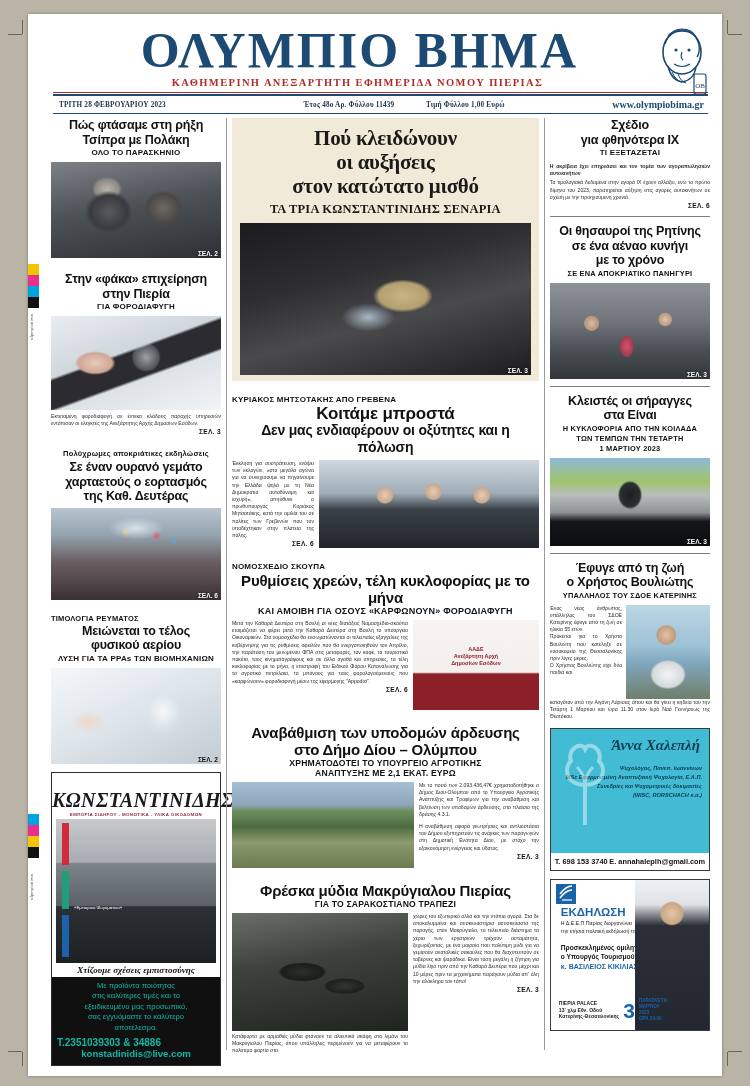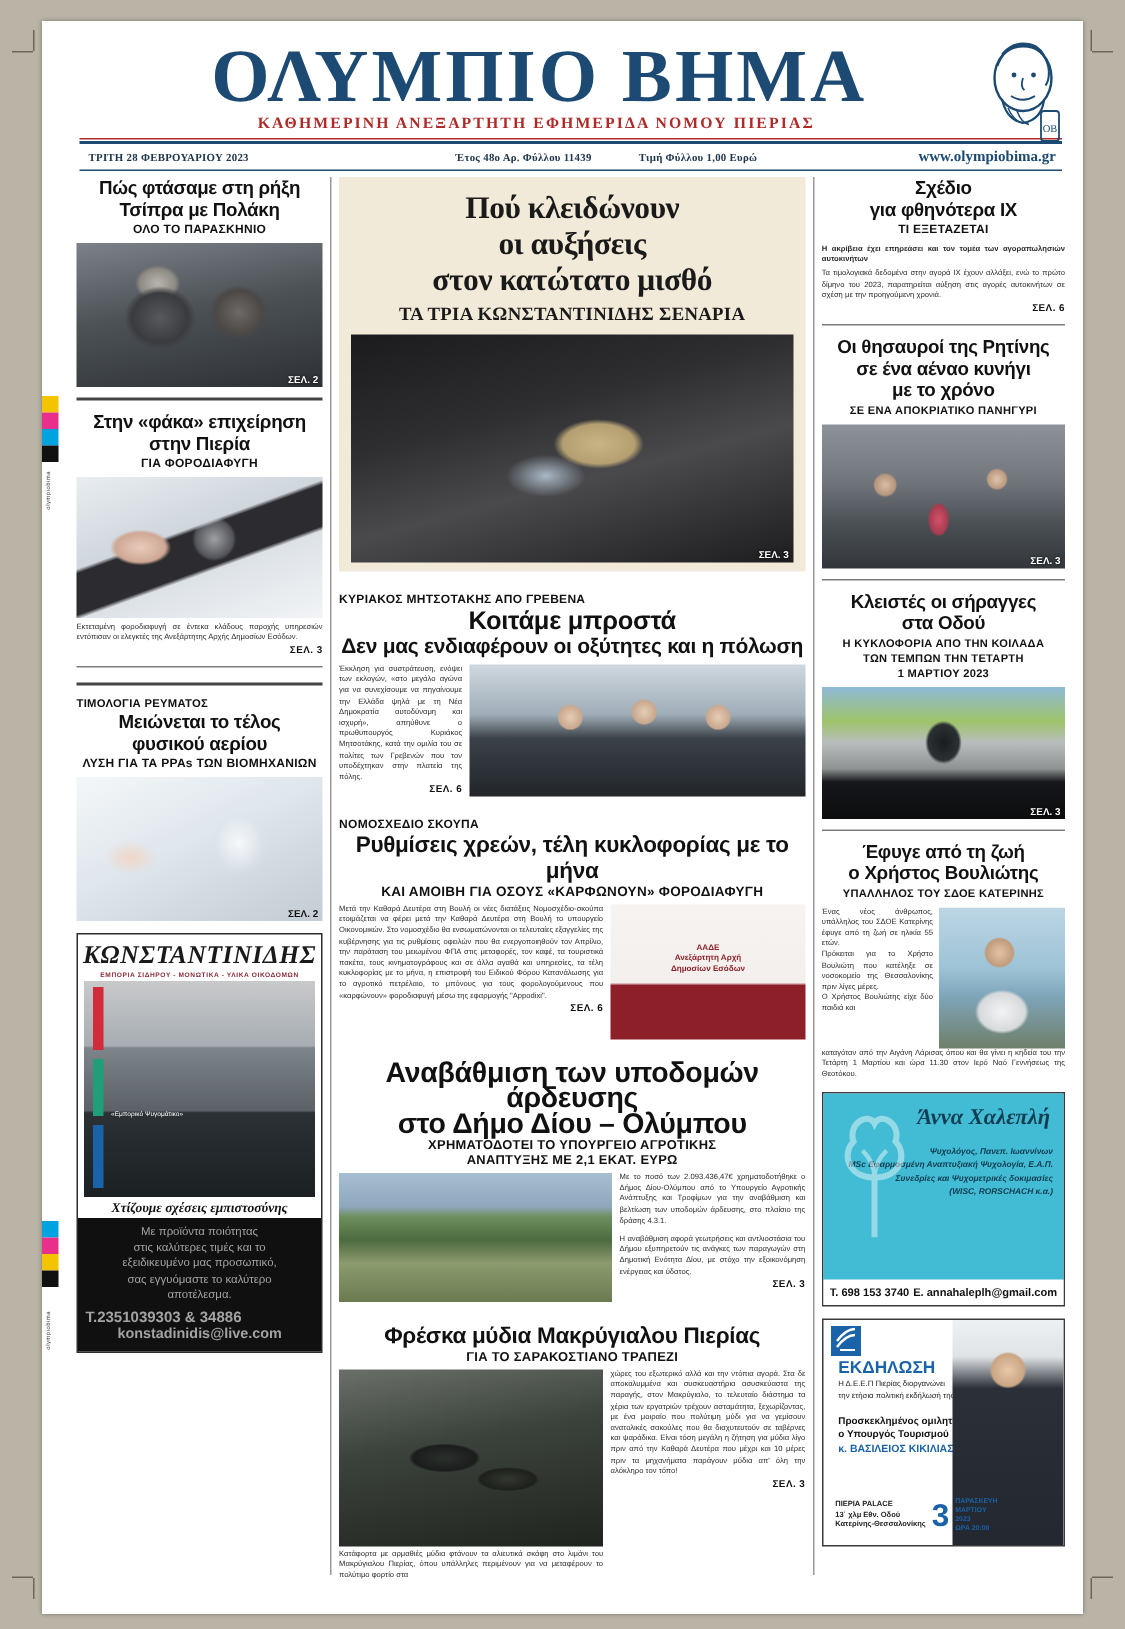--- a/index.html
+++ b/index.html
@@ -231,38 +231,38 @@
     font-size: 12.5px; line-height: 16px;
     text-align: center; letter-spacing: .2px; margin-top: 3px;
   }
 
   .two-col { display: flex; gap: 5px; }
 
   
   .ad-konst { border: 1px solid #2c2c2c; background: #fff; }
   .ad-konst-name {
     font-family: "Liberation Serif", serif; font-style: italic; font-weight: bold;
-    font-size: 17px; text-align: center; color: #1a1a1a; letter-spacing: .4px;
-    padding-top: 4px;
+    font-size: 20px; text-align: center; color: #1a1a1a; letter-spacing: .4px;
+    padding-top: 16px;
   }
   .ad-konst-sub {
     font-size: 4.4px; text-align: center; color: #8a2b3a;
     letter-spacing: .4px; font-weight: bold; padding-bottom: 2px;
   }
   .ad-konst-img { height: 144px; margin: 0 4px;
     background:
       linear-gradient(180deg, #c8c9cb 0%, #a7adb2 30%, #7d848a 31%, #5b6166 60%, #2c3135 61%, #1b2023 100%);
     position: relative;
   }
   .ad-konst-img .slash { position:absolute; left:6px; width:7px; }
   .ad-konst-tag {
     font-family: "Liberation Serif", serif; font-style: italic; font-weight: bold;
     font-size: 9px; text-align:center; color:#111; padding: 2px 0;
   }
-  .ad-konst-body { background:#101010; color:#a3a3a3; padding: 4px 5px 6px 5px; }
+  .ad-konst-body { background:#101010; color:#14b8a6; padding: 4px 5px 6px 5px; }
   .ad-konst-body p { font-size: 7.6px; line-height: 10.5px; text-align:center; }
   .ad-konst-body .tel { font-size: 10px; font-weight: bold; margin-top: 4px; text-align:left; }
   .ad-konst-body .mail { font-size: 9.6px; font-weight: bold; text-align:center; }
 
   .ad-anna { border: 1px solid #3a3a3a; }
   .ad-anna-top { background:#42bcd4; padding: 8px 7px 8px 7px; position: relative; min-height: 124px; }
   .ad-anna-name {
     font-family:"Liberation Serif", serif; font-style: italic; font-weight:bold;
     font-size: 15px; color:#123d52; text-align:right; padding-right:2px;
   }
@@ -367,20 +367,29 @@
           <div class="head-s" style="white-space:pre-line;">Στην «φάκα» επιχείρηση
 στην Πιερία</div>
           <div class="sub-s" style="margin-top:1px;">ΓΙΑ ΦΟΡΟΔΙΑΦΥΓΗ</div>
           <div class="photo ph-magnify" style="margin-top:4px;"></div>
           <div class="body-xs" style="margin-top:3px;">Εκτεταμένη φοροδιαφυγή σε έντεκα κλάδους παροχής υπηρεσιών εντόπισαν οι ελεγκτές της Ανεξάρτητης Αρχής Δημοσίων Εσόδων.</div>
           <div class="page-ref">ΣΕΛ. 3</div>
         </article>
 
         <div class="hr-thin"></div>
 
+        <article class="art">
+          <div class="kicker">Πολύχρωμες αποκριάτικες εκδηλώσεις</div>
+          <div class="head-s" style="white-space:pre-line;margin-top:1px;">Σε έναν ουρανό γεμάτο
+χαρταετούς ο εορτασμός
+της Καθ. Δευτέρας</div>
+          <div class="photo ph-carnival" style="margin-top:4px;">
+            <span class="pref">ΣΕΛ. 6</span>
+          </div>
+        </article>
 
         <div class="hr-thick"></div>
 
         <article class="art">
           <div class="kicker left">ΤΙΜΟΛΟΓΙΑ ΡΕΥΜΑΤΟΣ</div>
           <div class="head-s" style="white-space:pre-line;">Μειώνεται το τέλος
 φυσικού αερίου</div>
           <div class="sub-s" style="margin-top:1px;">ΛΥΣΗ ΓΙΑ ΤΑ PPAs ΤΩΝ ΒΙΟΜΗΧΑΝΙΩΝ</div>
           <div class="photo ph-gas" style="margin-top:4px;">
             <span class="pref" style="color:#111;text-shadow:none;">ΣΕΛ. 2</span>
@@ -453,21 +462,21 @@
               <div style="position:absolute;left:0;right:0;top:26px;text-align:center;font-size:5.4px;color:#8d1f28;line-height:7px;white-space:pre-line;font-weight:bold;">ΑΑΔΕ
 Ανεξάρτητη Αρχή
 Δημοσίων Εσόδων</div>
             </div>
           </div>
         </article>
 
         <div class="hr-thin"></div>
 
         <article class="art">
-          <div class="head-m" style="white-space:pre-line;font-size:19px;">Αναβάθμιση των υποδομών άρδευσης
+          <div class="head-m" style="white-space:pre-line;font-size:15px;">Αναβάθμιση των υποδομών άρδευσης
 στο Δήμο Δίου – Ολύμπου</div>
           <div class="sub-s" style="white-space:pre-line;font-size:8.6px;">ΧΡΗΜΑΤΟΔΟΤΕΙ ΤΟ ΥΠΟΥΡΓΕΙΟ ΑΓΡΟΤΙΚΗΣ
 ΑΝΑΠΤΥΞΗΣ ΜΕ 2,1 ΕΚΑΤ. ΕΥΡΩ</div>
           <div class="two-col" style="margin-top:4px;">
             <div class="photo ph-irrigation" style="width:182px;"></div>
             <div style="flex:1;">
               <div class="body-xs">Με το ποσό των 2.093.436,47€ χρηματοδοτήθηκε ο Δήμος Δίου-Ολύμπου από το Υπουργείο Αγροτικής Ανάπτυξης και Τροφίμων για την αναβάθμιση και βελτίωση των υποδομών άρδευσης, στο πλαίσιο της δράσης 4.3.1.</div>
               <div class="body-xs" style="margin-top:5px;">Η αναβάθμιση αφορά γεωτρήσεις και αντλιοστάσια του Δήμου εξυπηρετούν τις ανάγκες των παραγωγών στη Δημοτική Ενότητα Δίου, με στόχο την εξοικονόμηση ενέργειας και ύδατος.</div>
               <div class="page-ref">ΣΕΛ. 3</div>
             </div>
@@ -514,21 +523,21 @@
           <div class="sub-s" style="margin-top:1px;font-size:7.4px;">ΣΕ ΕΝΑ ΑΠΟΚΡΙΑΤΙΚΟ ΠΑΝΗΓΥΡΙ</div>
           <div class="photo ph-retini" style="margin-top:4px;">
             <span class="pref">ΣΕΛ. 3</span>
           </div>
         </article>
 
         <div class="hr-thin"></div>
 
         <article class="art">
           <div class="head-s" style="white-space:pre-line;">Κλειστές οι σήραγγες
-στα Οδού</div>
+στα Είναι</div>
           <div class="sub-s" style="white-space:pre-line;margin-top:1px;font-size:7.4px;">Η ΚΥΚΛΟΦΟΡΙΑ ΑΠΟ ΤΗΝ ΚΟΙΛΑΔΑ
 ΤΩΝ ΤΕΜΠΩΝ ΤΗΝ ΤΕΤΑΡΤΗ
 1 ΜΑΡΤΙΟΥ 2023</div>
           <div class="photo ph-tunnel" style="margin-top:4px;">
             <span class="pref">ΣΕΛ. 3</span>
           </div>
         </article>
 
         <div class="hr-thin"></div>
 

